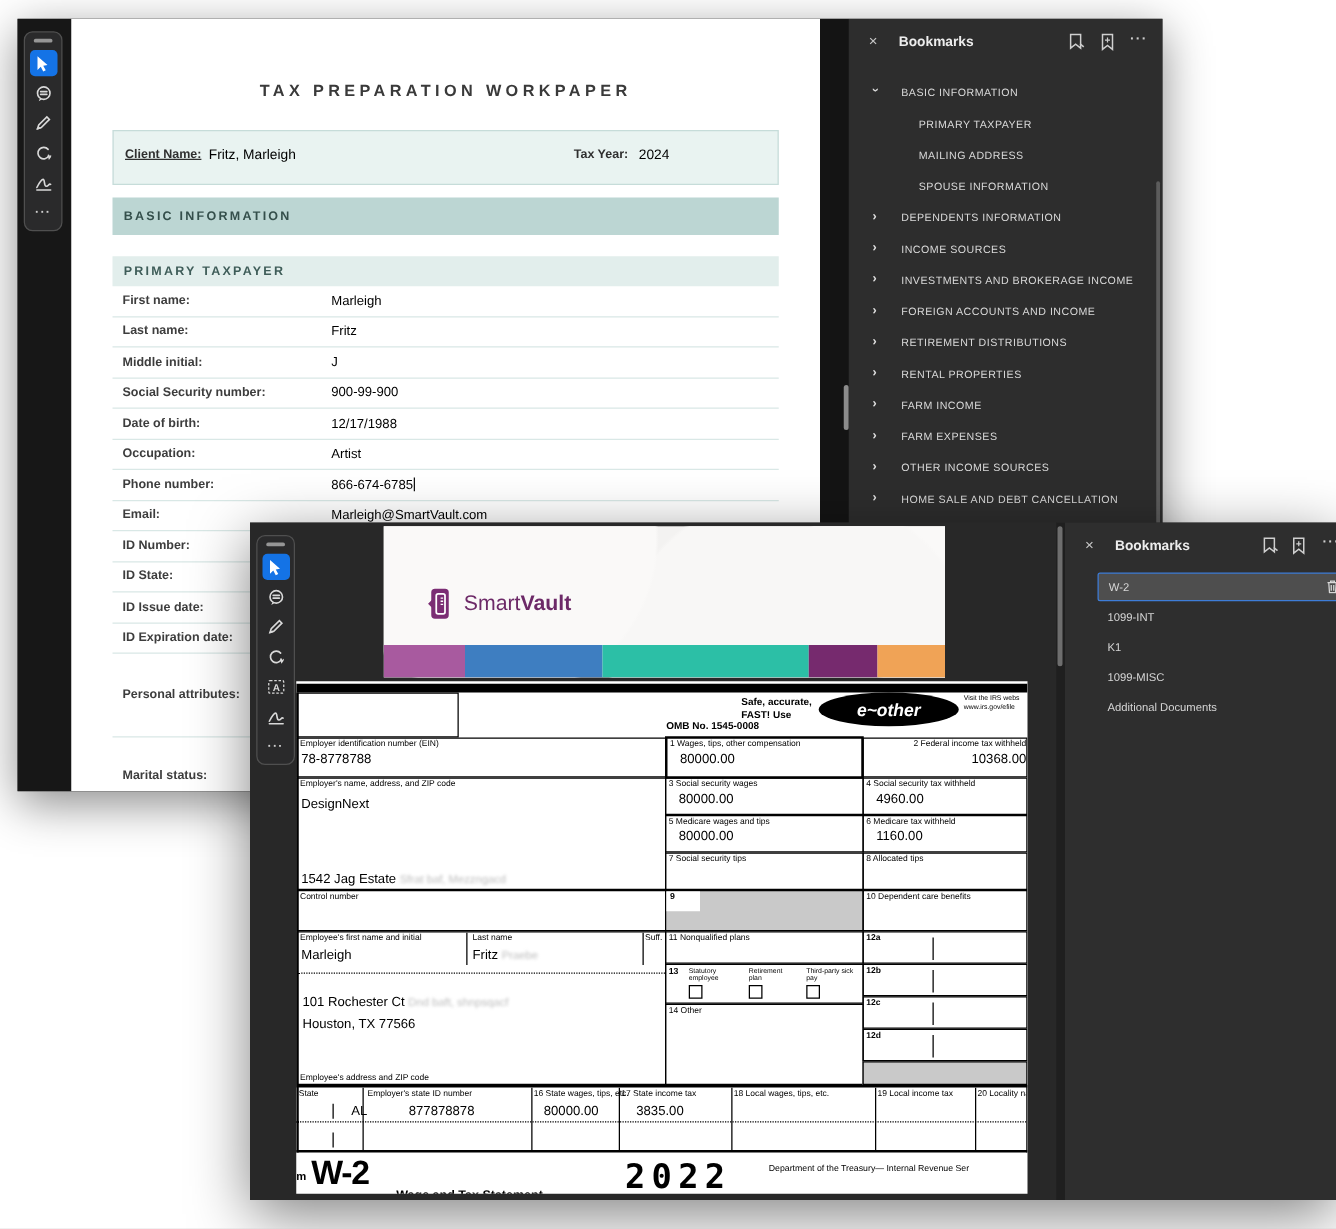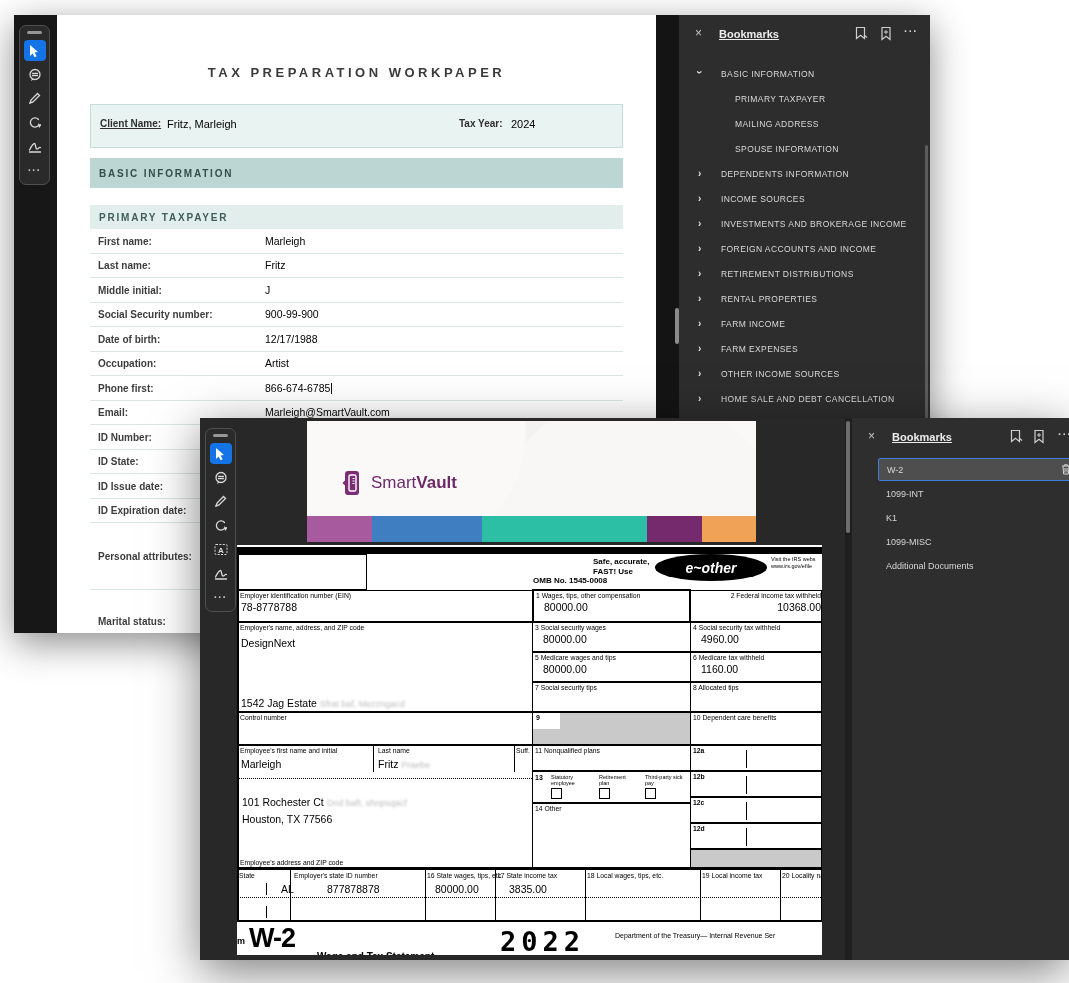--- a/index.html
+++ b/index.html
@@ -39,21 +39,21 @@
   .bw-val{position:absolute;left:175px;top:50%;transform:translateY(-50%);font-size:10.5px;color:#000;white-space:nowrap;}
   .caret{display:inline-block;width:1px;height:11px;background:#111;margin-left:1px;vertical-align:-2px;}
   .bw-gap{position:absolute;left:642px;top:0;bottom:0;width:23px;background:#141414;}
   .bw-gap .thumb{position:absolute;left:19px;top:293px;width:4px;height:36px;background:#8c8c8c;border-radius:2px;}
 
   
   .panel{position:absolute;top:0;bottom:0;background:#2d2d2d;}
   #bw-panel{left:665px;width:251px;}
   #fw-panel{left:652px;width:217px;background:#2e2e2e;}
   .panel-close{position:absolute;left:16px;top:12px;color:#c9c9c9;font-size:12px;line-height:12px;}
-  .panel-title{position:absolute;left:40px;top:13px;color:#ededed;font-size:11px;font-weight:bold;text-decoration:underline;}
+  .panel-title{position:absolute;left:40px;top:13px;color:#ededed;font-size:11px;font-weight:bold;}
   .ph-ic{position:absolute;top:11px;color:#cfcfcf;}
   .panel-more{position:absolute;top:10px;color:#cfcfcf;font-size:11px;letter-spacing:1px;font-weight:bold;}
   .bm-list{position:absolute;left:0;right:0;top:46px;}
   .bm-row{position:relative;height:25px;color:#dadada;font-size:8.5px;letter-spacing:.4px;}
   .chev{position:absolute;left:19px;top:50%;transform:translateY(-55%);font-size:10px;font-weight:bold;color:#e2e2e2;}
   .chev.down{transform:translateY(-65%) rotate(90deg);}
   .bm-label{position:absolute;left:42px;top:50%;transform:translateY(-50%);white-space:nowrap;}
   .lvl1 .bm-label{left:56px;}
   .panel-scroll{position:absolute;right:2px;top:130px;width:3px;height:305px;background:#5c5c5c;border-radius:2px;}
   
@@ -177,21 +177,21 @@
         </div>
         <div class="bw-row">
           <span class="bw-lab">Date of birth:</span>
           <span class="bw-val"><span>12/17/1988</span></span>
         </div>
         <div class="bw-row">
           <span class="bw-lab">Occupation:</span>
           <span class="bw-val"><span>Artist</span></span>
         </div>
         <div class="bw-row">
-          <span class="bw-lab">Phone first:</span>
+          <span class="bw-lab">Phone number:</span>
           <span class="bw-val"><span>866-674-6785</span><span class="caret"></span></span>
         </div>
         <div class="bw-row">
           <span class="bw-lab">Email:</span>
           <span class="bw-val"><span>Marleigh@SmartVault.com</span></span>
         </div>
         <div class="bw-row">
           <span class="bw-lab">ID Number:</span>
           <span class="bw-val"><span></span></span>
         </div>

